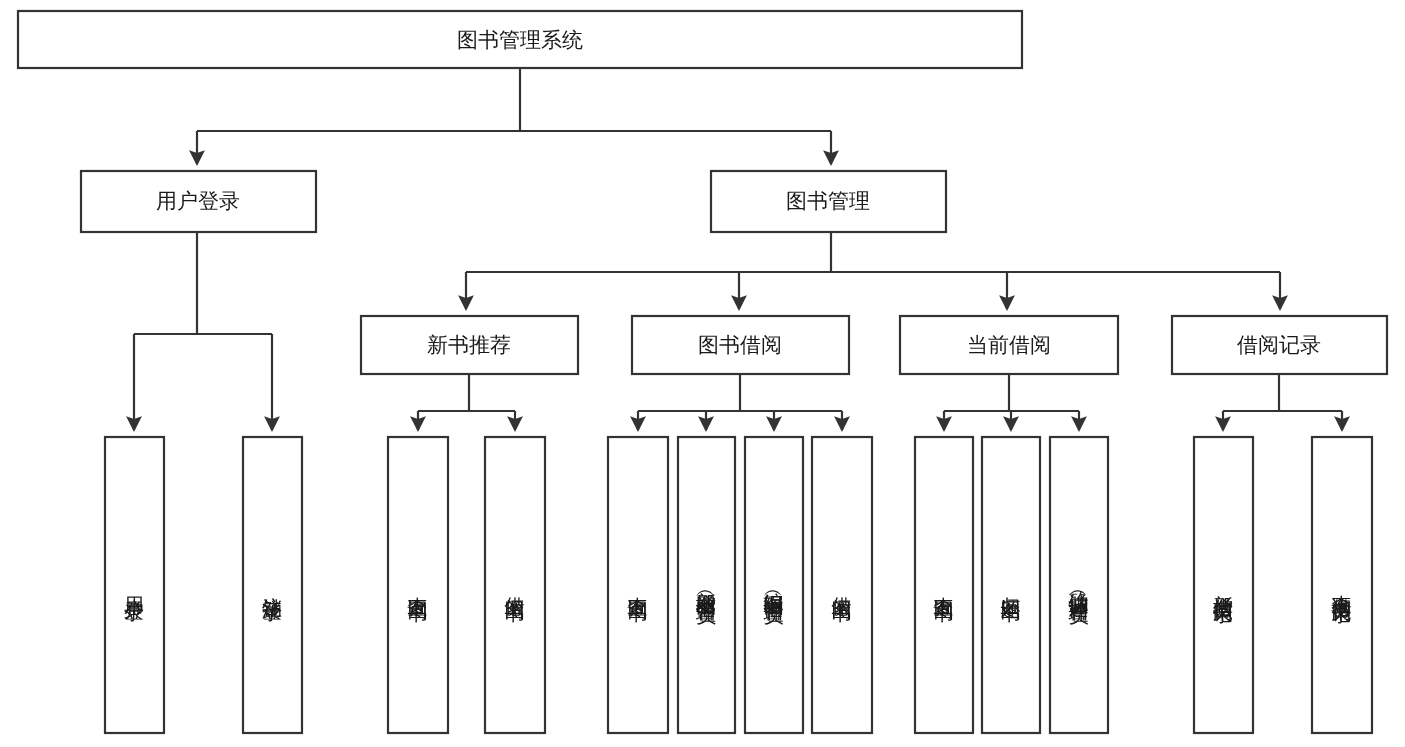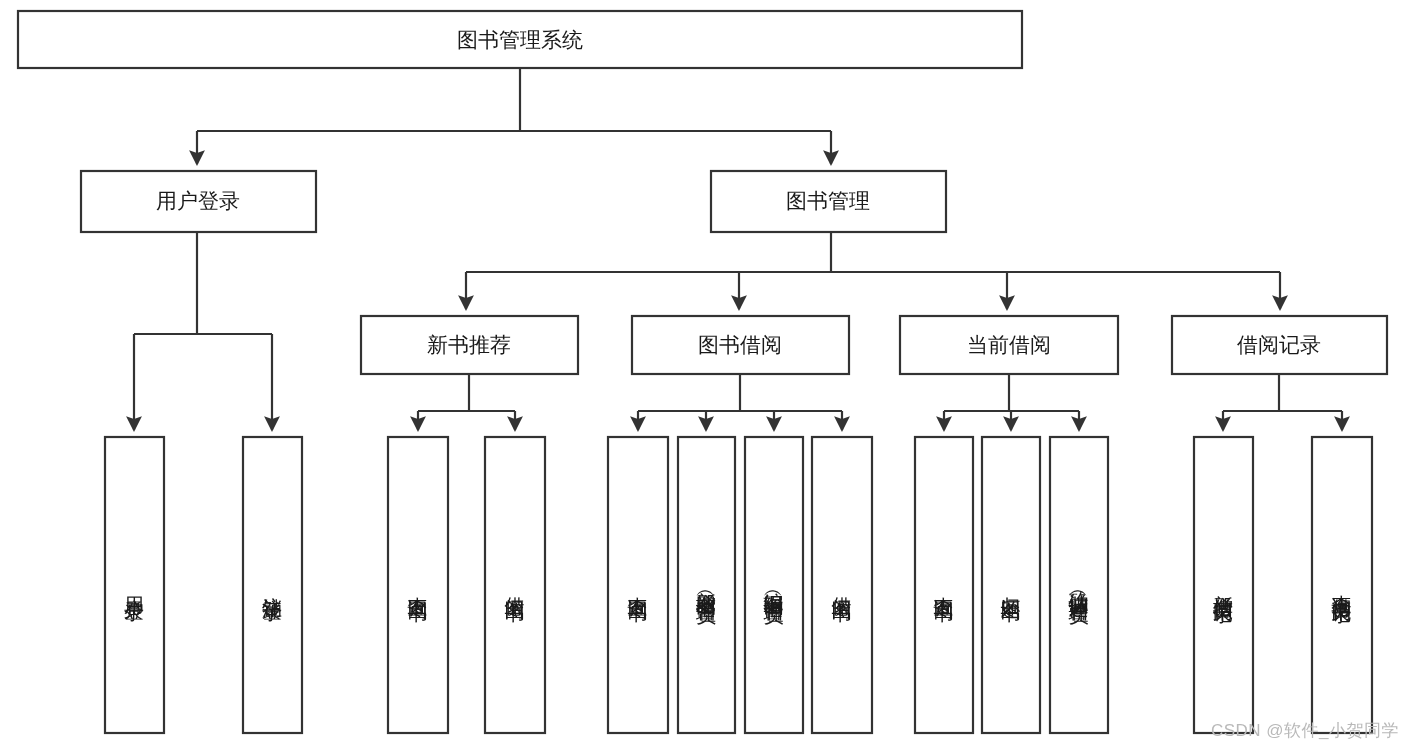--- a/index.html
+++ b/index.html
@@ -232,15 +232,14 @@
         <span class="node-label-v" style="font-size: 20px;">确认归还（管理员）</span>
       </div>
       <div class="vlabel-wrap" style="left: 1194px; top: 437px; width: 59px; height: 296px;">
         <span class="node-label-v" style="font-size: 20px;">新增借阅记录</span>
       </div>
       <div class="vlabel-wrap" style="left: 1312px; top: 437px; width: 60px; height: 296px;">
         <span class="node-label-v" style="font-size: 20px;">查询借阅记录</span>
       </div>
     </div>
 
-  <div class="watermark">CSDN @软件_小贺同学</div>
 
 </div>
 
 </body></html>

